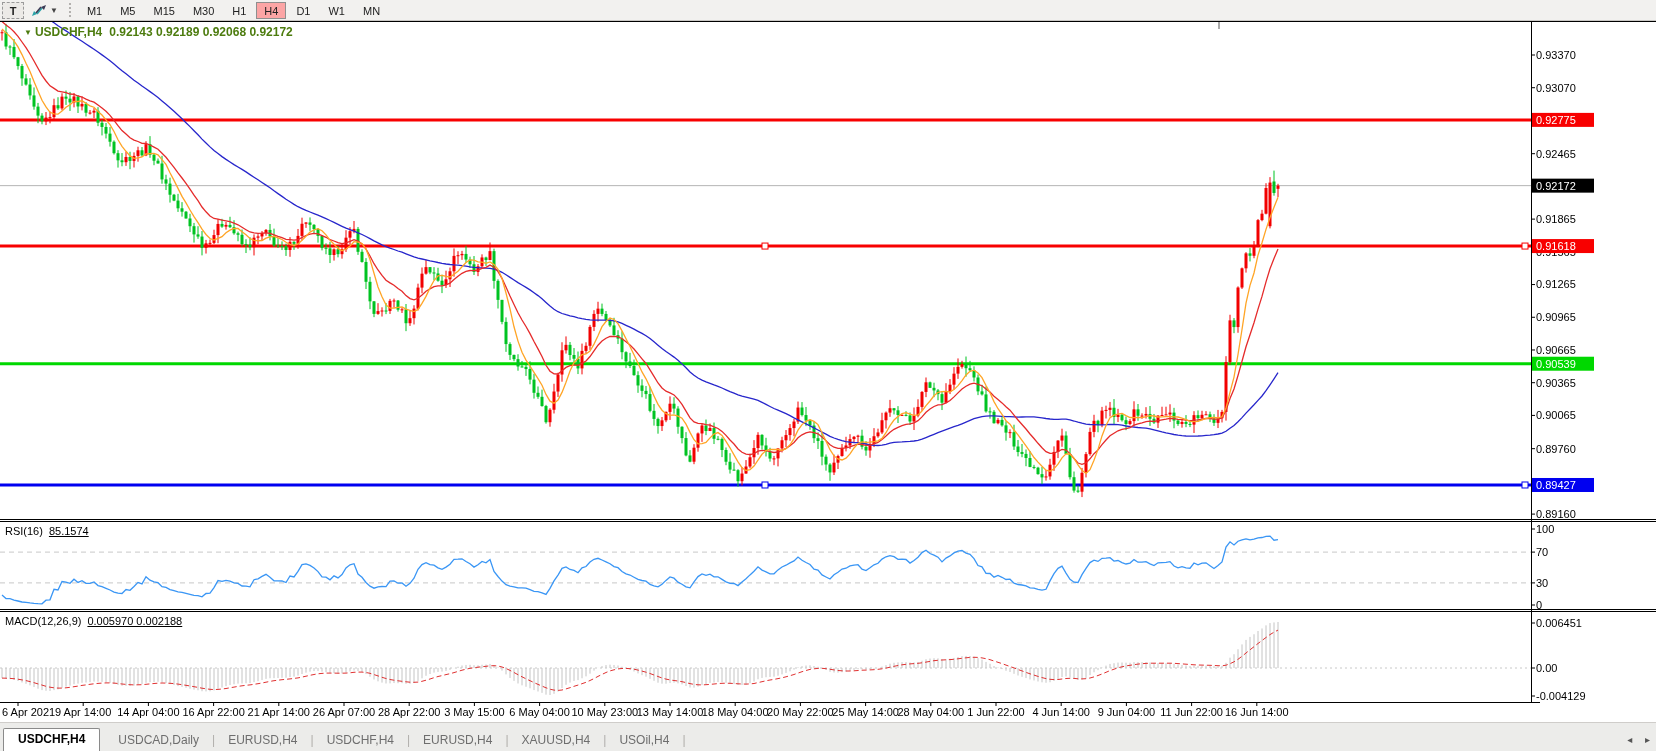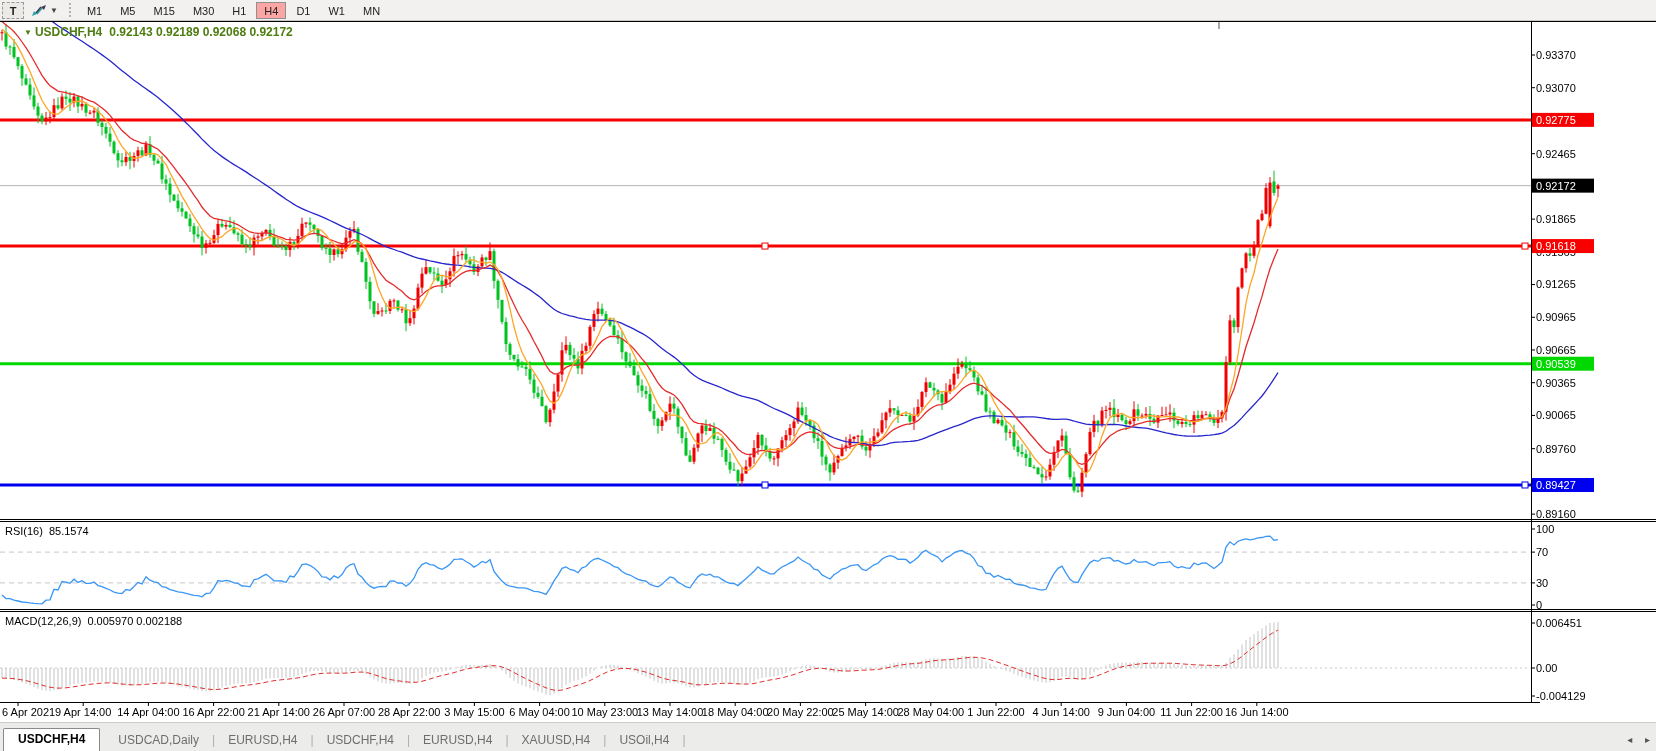--- a/index.html
+++ b/index.html
@@ -14,21 +14,21 @@
   .tbtn.active{background:#fca5a5;border:1px solid #8f8f8f;text-align:right;}
   .tb-icon{display:inline-flex;align-items:center;margin:0 4px;padding:1px 2px;}
   .tb-icon svg{display:block;}
   .caret{font-size:8px;color:#444;margin-left:3px;}
   .grip{height:14px;border-left:2px dotted #b3b1ae;margin:0 7px 0 5px;}
   
   .hdr{position:absolute;left:5px;top:25px;font-size:12px;font-weight:bold;color:#4d7c0f;z-index:3;margin-left:19px;}
   .hdr .tri{font-size:8px;position:relative;top:-1px;margin-right:3px;}
   .hdr .ohlc{margin-left:7px;}
   .paneLabel{position:absolute;left:5px;font-size:11px;color:#000;z-index:3;}
-  .paneLabel span+span{margin-left:6px;}
+  .paneLabel span+span{margin-left:6px;text-decoration:underline;}
   
   .tabbar{position:absolute;left:0;top:722px;width:1656px;height:29px;background:#ececea;
     border-top:1px solid #cfcdca;display:flex;align-items:flex-end;font-size:12px;color:#6e6e6e;}
   #tabs{display:flex;align-items:flex-end;margin-left:3px;flex:1;}
   .tab{padding:3px 12px 5px 12px;cursor:default;white-space:nowrap;}
   .tab.active{background:#fff;border:1px solid #8a8a8a;border-bottom:none;border-radius:2px 2px 0 0;
     color:#000;font-weight:bold;padding:3px 14px 6px 14px;margin-right:6px;}
   .tabsep{color:#b0aeab;margin:0 1px 5px 1px;}
   .scrollArrows{position:absolute;right:6px;bottom:7px;color:#555;font-size:10px;}
   .scrollArrows span{margin-left:10px;cursor:default;}

